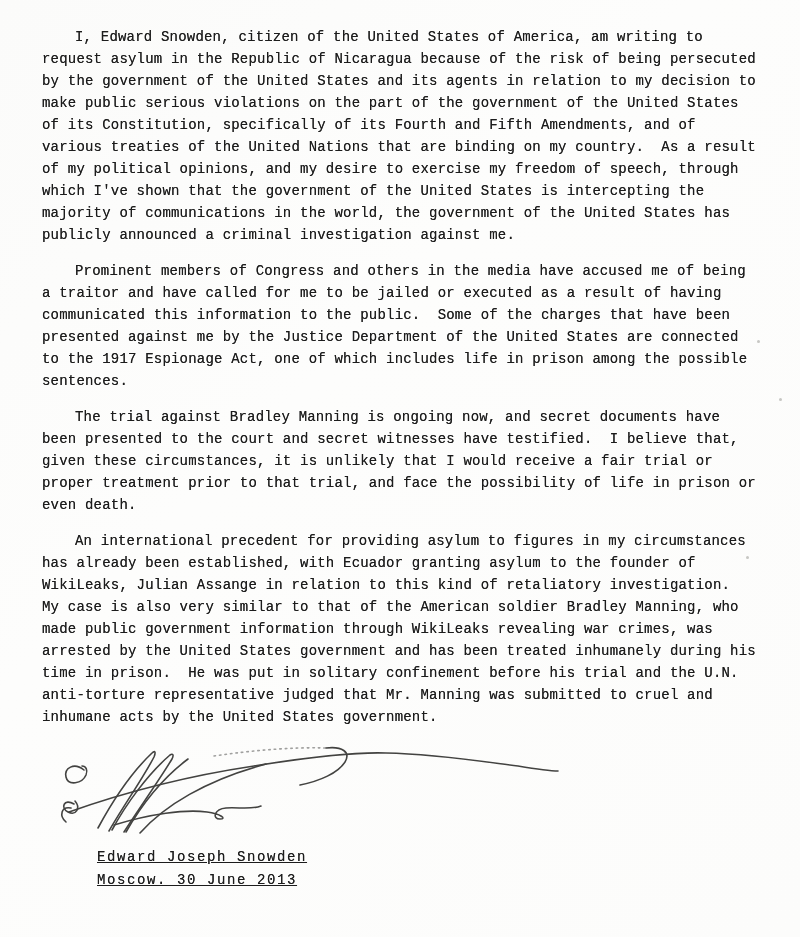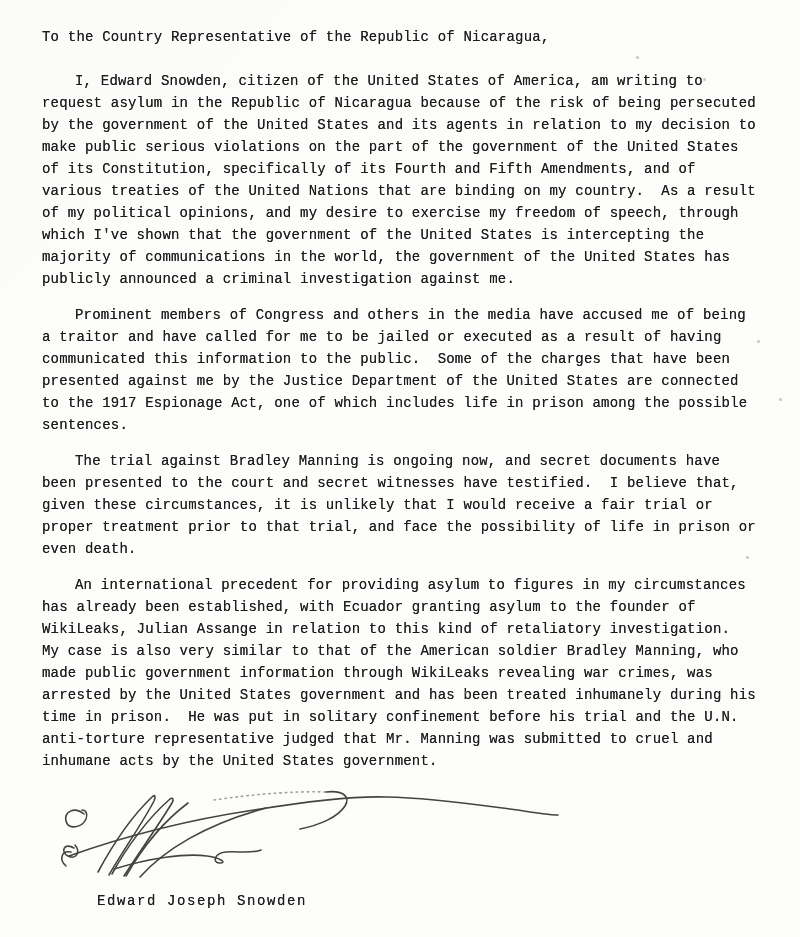--- a/index.html
+++ b/index.html
@@ -42,36 +42,36 @@
     position: absolute;
     left: 12px;
     top: 2px;
   }
   .sig-block {
     margin: 4px 0 0 55px;
   }
   .sig-block .typed {
     letter-spacing: 1.6px;
     line-height: 23px;
+    text-decoration: underline;
   }
   .speck {
     position: absolute;
     width: 3px;
     height: 3px;
     border-radius: 50%;
     background: #9a9a96;
     opacity: 0.55;
   }
 </style>
 </head>
 <body>
 
 <div class="page">
 
-  <p class="typed salutation">To the Country Representative of the Republic of Nicaragua,</p>
 
   <p class="typed para">I, Edward Snowden, citizen of the United States of America, am writing to
 request asylum in the Republic of Nicaragua because of the risk of being persecuted
 by the government of the United States and its agents in relation to my decision to
 make public serious violations on the part of the government of the United States
 of its Constitution, specifically of its Fourth and Fifth Amendments, and of
 various treaties of the United Nations that are binding on my country.  As a result
 of my political opinions, and my desire to exercise my freedom of speech, through
 which I've shown that the government of the United States is intercepting the
 majority of communications in the world, the government of the United States has
@@ -116,20 +116,21 @@
 
       <path d="M160,12 C200,6 240,3 272,4" stroke-dasharray="1.5,4" opacity="0.5"></path>
       <path d="M272,4 C288,2 297,8 291,18 C284,29 266,37 246,41"></path>
 
       <path d="M60,81 C96,70 131,65 153,68 C167,70 173,75 166,75 C158,75 160,65 172,64 C184,63 197,66 207,62"></path>
     </svg>
   </div>
 
   <div class="sig-block">
     <div class="typed">Edward Joseph Snowden</div>
+    <div class="typed">Moscow. 30 June 2013</div>
   </div>
 
   <div class="speck" style="left:703px; top:78px;"></div>
   <div class="speck" style="left:636px; top:56px;"></div>
   <div class="speck" style="left:757px; top:340px;"></div>
   <div class="speck" style="left:779px; top:398px;"></div>
   <div class="speck" style="left:746px; top:556px;"></div>
   <div class="speck" style="left:464px; top:691px;"></div>
 
 </div>

